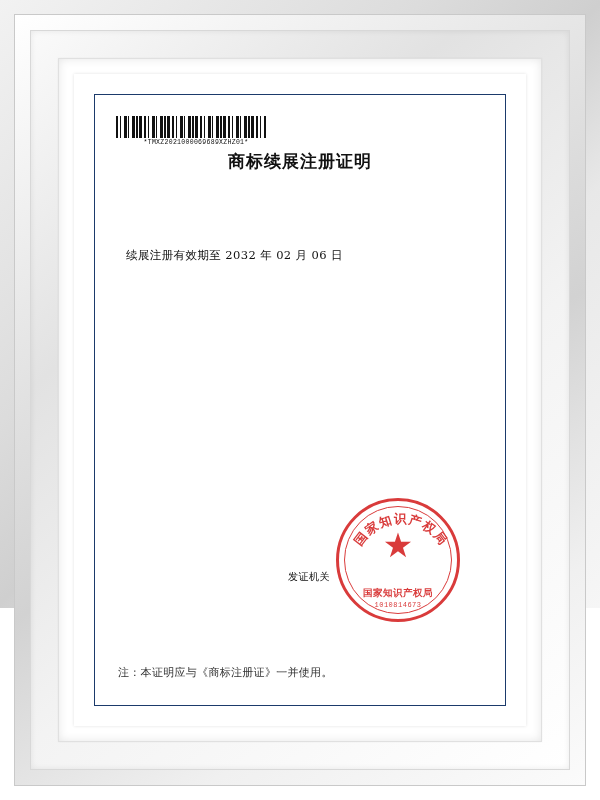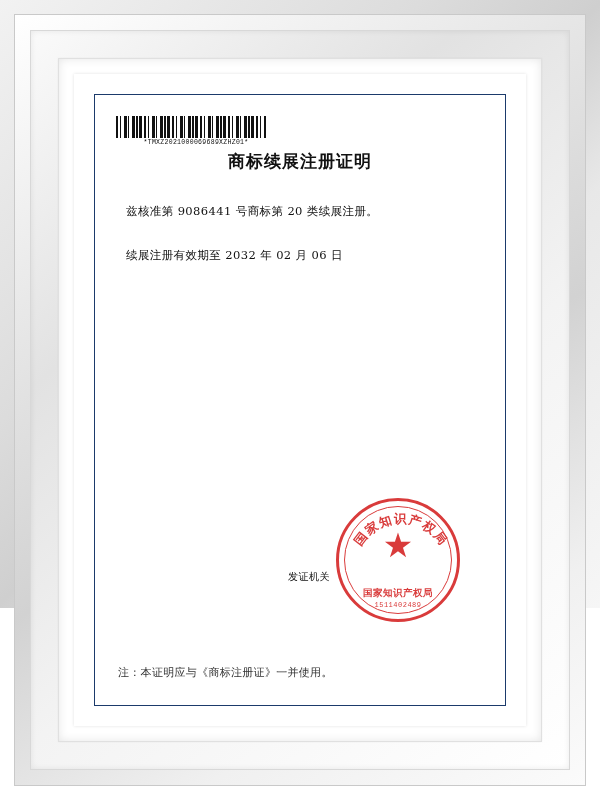--- a/index.html
+++ b/index.html
@@ -226,37 +226,36 @@
   <div class="paper">
     <div class="paper-border"></div>
 
     <div class="barcode-wrap">
       <div class="barcode"></div>
       <div class="barcode-text">*TMXZ2021000069689XZHZ01*</div>
     </div>
 
     <div class="cert-title">商标续展注册证明</div>
 
-    <div class="body-line line-1">兹核准第 9086441 号商标第 20 类续展注册。</div>
     <div class="body-line line-2">续展注册有效期至  2032 年 02 月 06 日</div>
 
     <div class="issuer-label">发证机关</div>
 
     <div class="seal">
       <div class="seal-inner-ring"></div>
       <svg class="seal-arc" viewBox="0 0 124 124">
         <defs>
           <path id="arcpath" d="M 16,68 A 46,46 0 0 1 108,68" fill="none"></path>
         </defs>
         <text>
           <textPath href="#arcpath" startOffset="50%" text-anchor="middle">国家知识产权局</textPath>
         </text>
       </svg>
       <div class="seal-star">
           <span>★</span>
         </div>
       <div class="seal-bottom-text">国家知识产权局</div>
-      <div class="seal-code">1511402489</div>
+      <div class="seal-code">1010814673</div>
     </div>
 
     <div class="footnote">注：本证明应与《商标注册证》一并使用。</div>
   </div>
 </div>
 
 </body></html>

